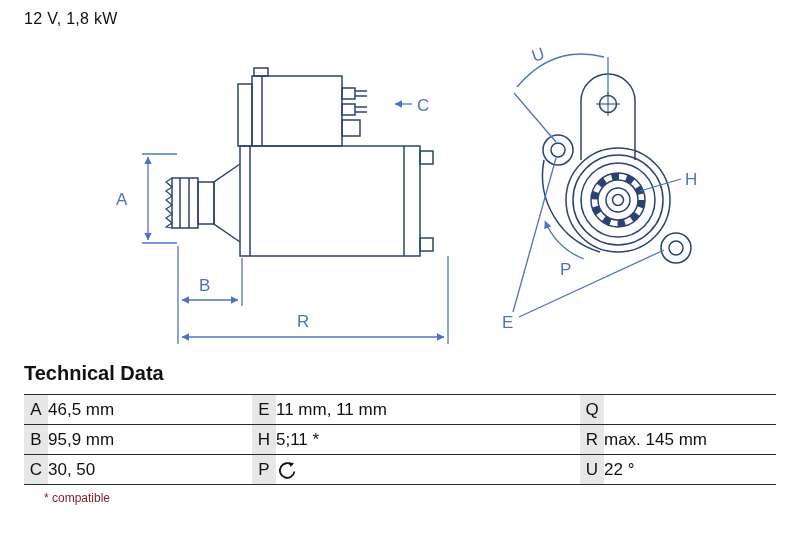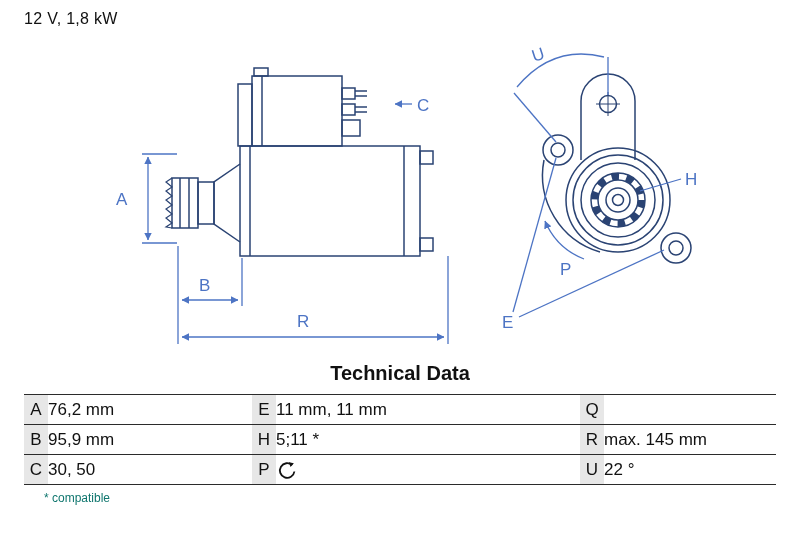--- a/index.html
+++ b/index.html
@@ -5,31 +5,31 @@
   html,body{margin:0;padding:0;}
   body{
     width:800px;height:533px;background:#ffffff;position:relative;overflow:hidden;
     font-family:"Liberation Sans", sans-serif;color:#111;
   }
   .title{
     position:absolute;left:24px;top:10px;font-size:16px;font-weight:400;letter-spacing:.3px;
   }
   svg.drawing{position:absolute;left:0;top:28px;}
   .tech{position:absolute;left:24px;top:362px;width:752px;}
-  .tech-heading{font-size:20px;font-weight:700;margin:0 0 9px 0;text-align:center;}
+  .tech-heading{font-size:20px;font-weight:700;margin:0 0 9px 0;}
   table.specs{border-collapse:collapse;width:752px;border-top:1.5px solid #2b2b2b;table-layout:fixed;}
   table.specs tr{border-bottom:1.5px solid #2b2b2b;}
   table.specs td{height:29px;font-size:17px;padding:0;vertical-align:middle;overflow:hidden;white-space:nowrap;}
   td.k{background:#e7e7e7;text-align:center;font-size:16px;}
   td.v{padding-left:9px;}
   col.ck{width:24px;}
   col.cv1{width:204px;}
   col.cv2{width:304px;}
   col.cv3{width:auto;}
-  .footnote{font-size:12px;margin-top:6px;padding-left:20px;color:#0f766e;}
+  .footnote{font-size:12px;margin-top:6px;padding-left:20px;color:#7f1d1d;}
   .rot-icon{vertical-align:middle;display:inline-block;margin-top:2px;}
 </style>
 </head>
 <body>
 
 <div class="title">12 V, 1,8 kW</div>
 
 <svg class="drawing" width="800" height="330" viewBox="0 28 800 330">
 
   <defs>
@@ -156,21 +156,21 @@
       <col class="ck">
         <col class="cv1">
         <col class="ck">
         <col class="cv2">
         <col class="ck">
         <col class="cv3">
     </colgroup>
     <tbody>
       <tr>
         <td class="k">A</td>
-        <td class="v">76,2 mm</td>
+        <td class="v">46,5 mm</td>
         <td class="k">E</td>
         <td class="v">11 mm, 11 mm</td>
         <td class="k">Q</td>
         <td class="v"></td>
       </tr>
       <tr>
         <td class="k">B</td>
         <td class="v">95,9 mm</td>
         <td class="k">H</td>
         <td class="v">5;11 *</td>

